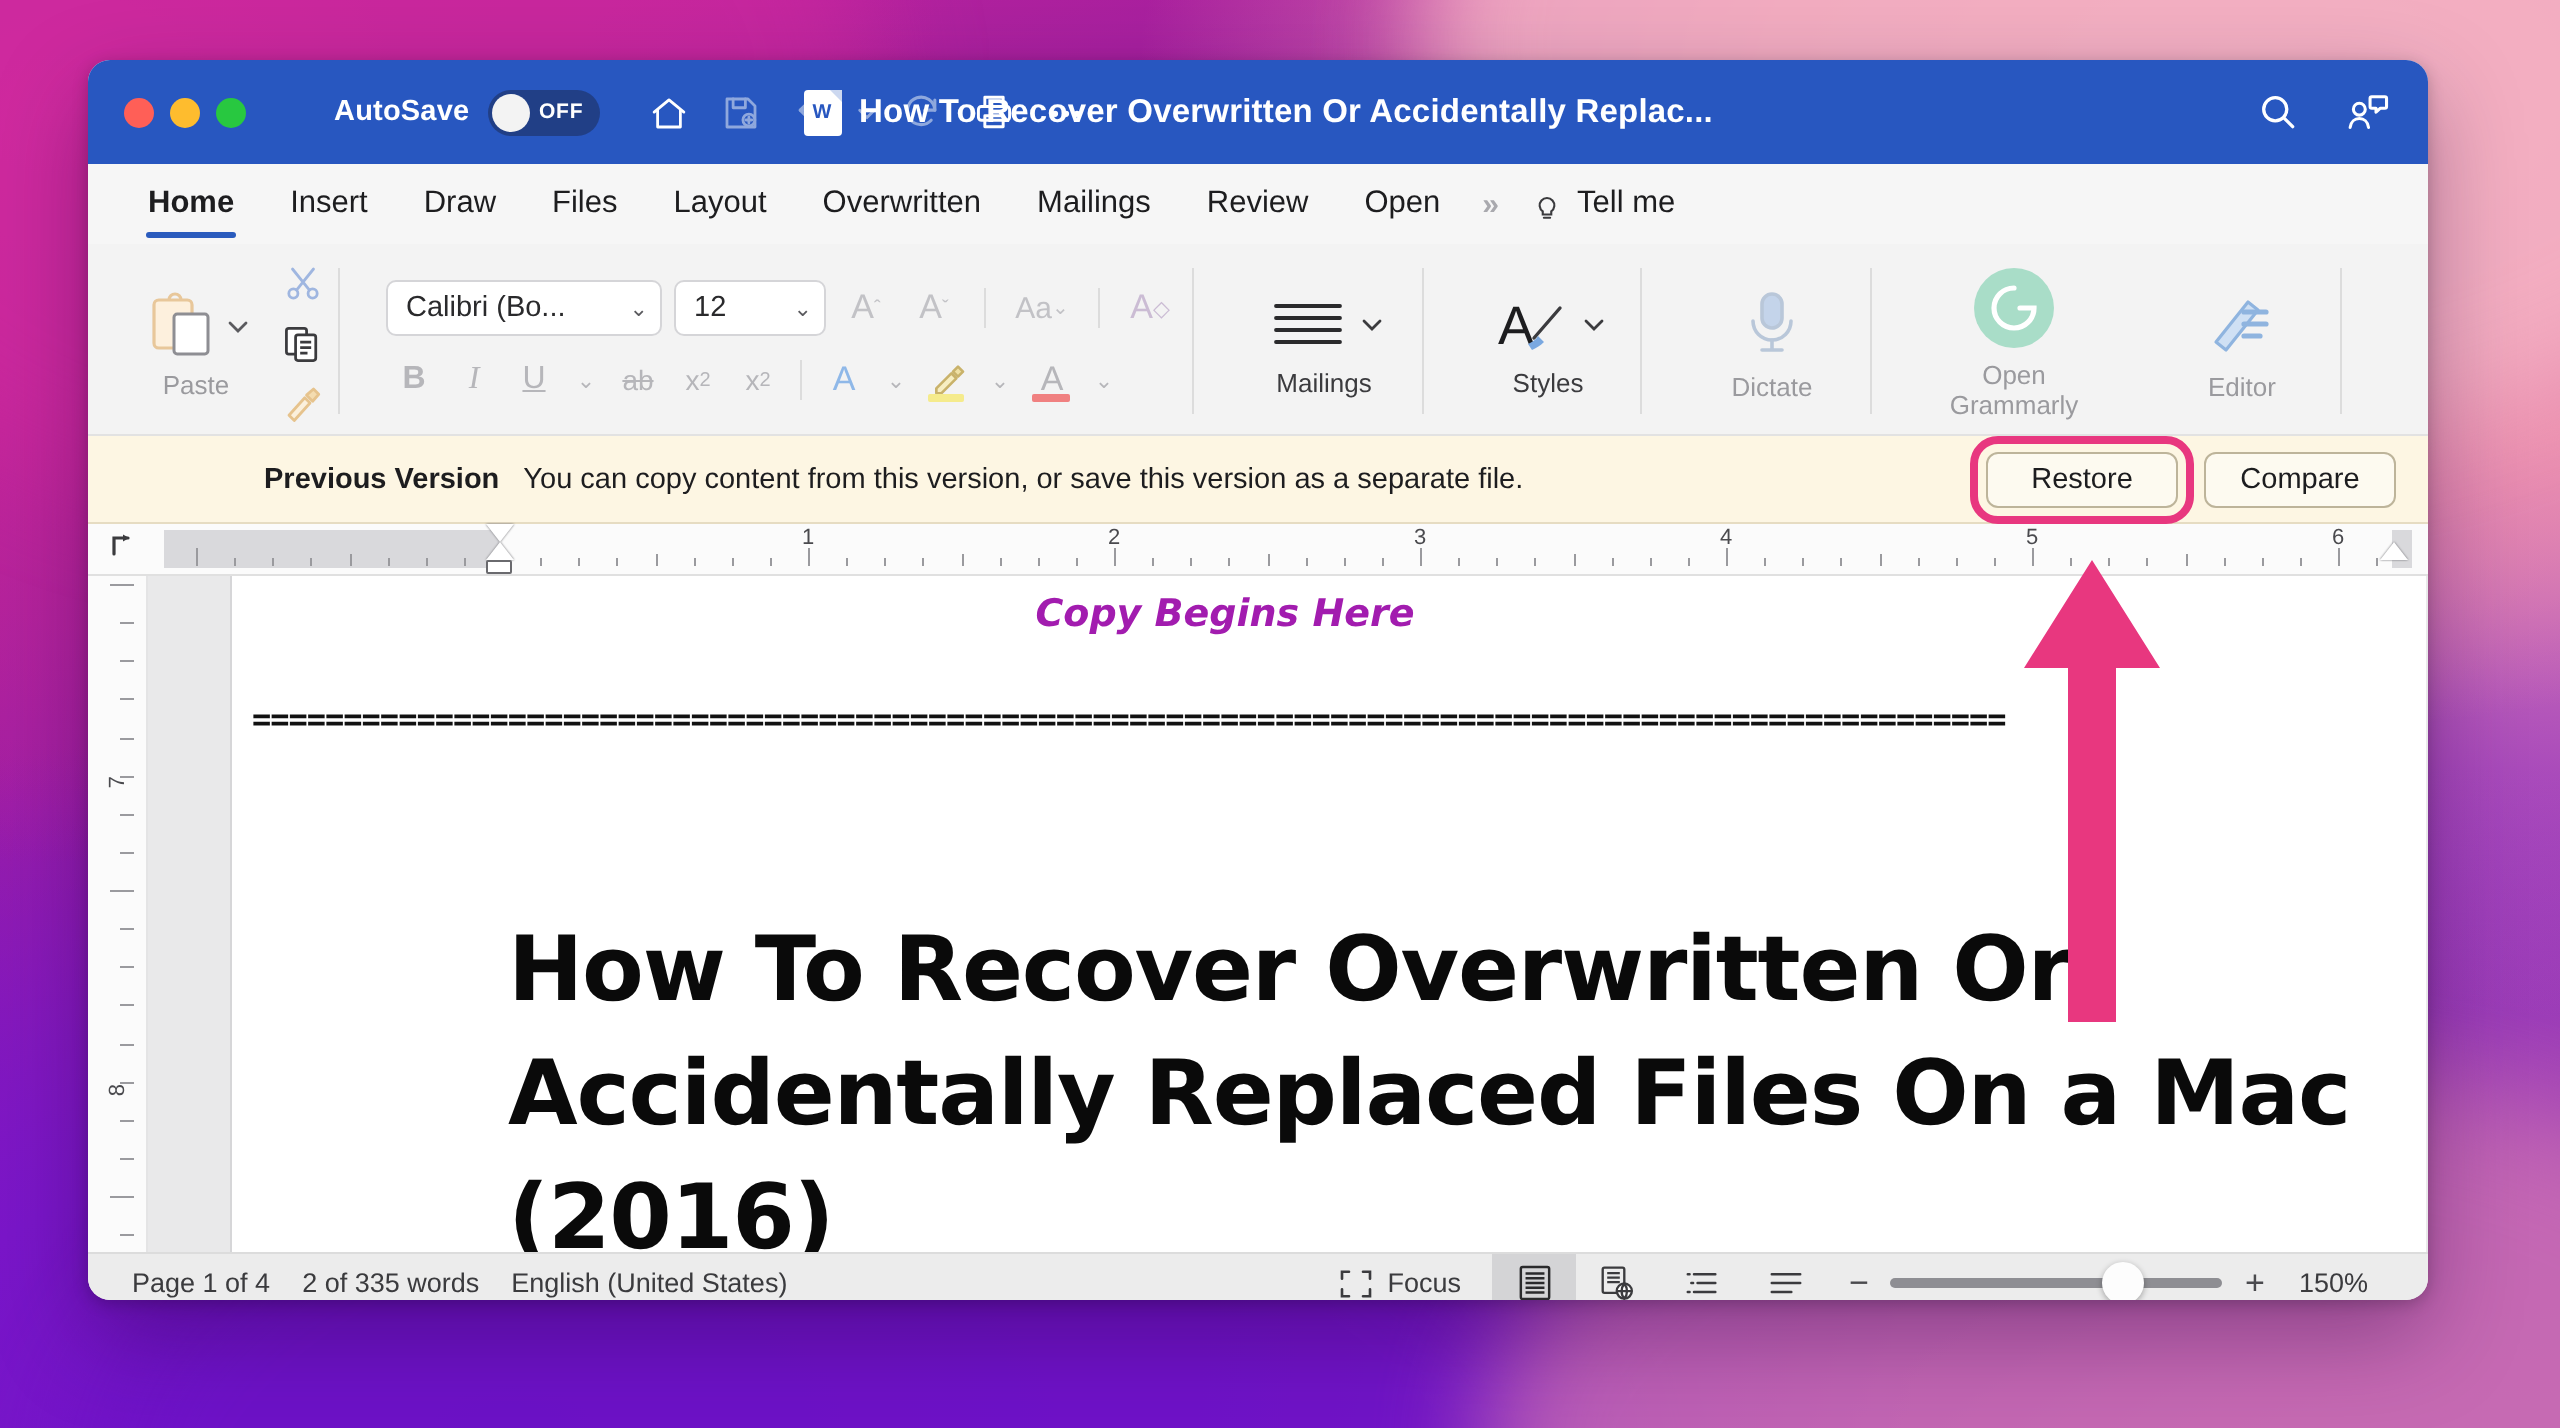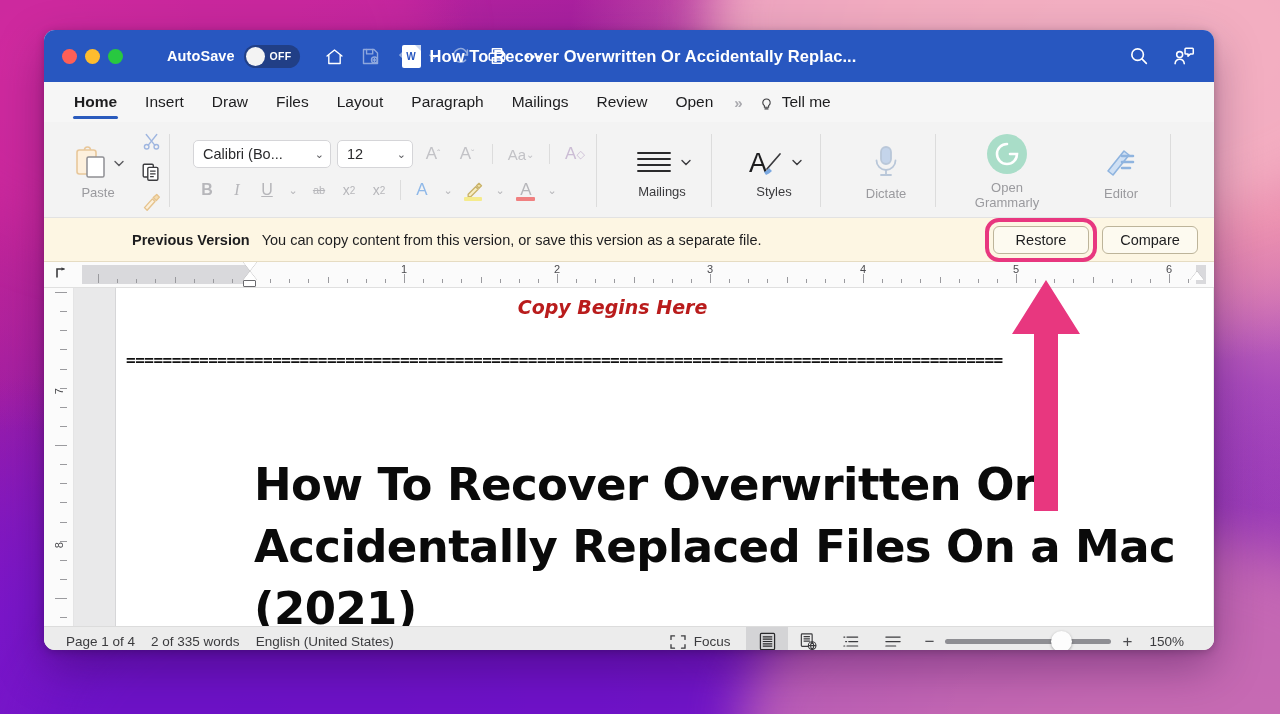--- a/index.html
+++ b/index.html
@@ -263,21 +263,21 @@
   #page {
     flex: 1; background: #ffffff; margin-left: 42px; margin-right: 1px;
     position: relative; overflow: hidden;
     box-shadow: -1px 0 0 #d6d6d8;
   }
   .doc-line-italic {
     position: absolute; top: 8px; left: 0; right: 104px;
     text-align: center;
     font-family: "DejaVu Sans", sans-serif;
     font-style: italic; font-weight: 600;
-    font-size: 19px; color: #b91c1c;
+    font-size: 19px; color: #a21caf;
   }
   .doc-equals {
     position: absolute; top: 62px; left: 10px; right: 4px;
     font-family: "DejaVu Sans Mono", monospace;
     font-size: 16px; color: #111; letter-spacing: -0.5px;
     white-space: nowrap; overflow: hidden; font-weight: 700;
   }
   .doc-heading {
     position: absolute; top: 166px; left: 138px; right: 30px;
     font-family: "DejaVu Sans", sans-serif;
@@ -427,21 +427,21 @@
     <div class="rtab">
         <span>Draw</span>
       </div>
     <div class="rtab">
         <span>Files</span>
       </div>
     <div class="rtab">
         <span>Layout</span>
       </div>
     <div class="rtab">
-        <span>Paragraph</span>
+        <span>Overwritten</span>
       </div>
     <div class="rtab">
         <span>Mailings</span>
       </div>
     <div class="rtab">
         <span>Review</span>
       </div>
     <div class="rtab">
         <span>Open</span>
       </div>
@@ -512,21 +512,21 @@
           <div class="vsep-sm"></div>
           <div class="fbtn" style="color:#c2c2c6;font-size:15px;width:34px;">Aa <span style="font-size:10px;">⌄</span></div>
           <div class="vsep-sm"></div>
           <div class="fbtn" style="color:#cbbcd4;font-size:17px;">A<span style="font-size:11px;">◇</span></div>
         </div>
         <div class="font-row2">
           <div class="fbtn" style="font-weight:700;">B</div>
           <div class="fbtn" style="font-style:italic;font-family:'Liberation Serif',serif;">I</div>
           <div class="fbtn" style="text-decoration:underline;">U</div>
           <div class="fbtn small" style="color:#b6b6ba;">⌄</div>
-          <div class="fbtn" style="text-decoration:line-through;font-size:11px;">ab</div>
+          <div class="fbtn" style="text-decoration:line-through;font-size:14px;">ab</div>
           <div class="fbtn" style="font-size:14px;">x<span style="font-size:10px;vertical-align:sub;">2</span></div>
           <div class="fbtn" style="font-size:14px;">x<span style="font-size:10px;vertical-align:super;">2</span></div>
           <div class="vsep-sm"></div>
           <div class="fbtn" style="color:#8fb8e8;font-size:17px;">A</div>
           <div class="fbtn small" style="color:#b6b6ba;">⌄</div>
           <div class="fbtn" style="position:relative;">
             <svg width="20" height="20" viewBox="0 0 24 24" fill="none" stroke="#c9b26a" stroke-width="1.6" stroke-linejoin="round">
                 <path d="M5 17 14 8l3 3-9 9H5z" fill="#f7eec2"></path>
                 <path d="M15 7 18 4l3 3-3 3z" fill="#efe0a4"></path>
               </svg>
@@ -730,21 +730,21 @@
           <div class="vtick" style="top: 310px; width: 12px;"></div>
           <div class="vtick" style="top: 329px; width: 7px;"></div>
         </div>
       <div class="vnum" style="top:94px;">7</div>
       <div class="vnum" style="top:248px;">8</div>
     </div>
 
     <div id="page">
       <div class="doc-line-italic">Copy Begins Here</div>
       <div class="doc-equals">================================================================================================</div>
-      <div class="doc-heading">How To Recover Overwritten Or Accidentally Replaced Files On a Mac (2021)</div>
+      <div class="doc-heading">How To Recover Overwritten Or Accidentally Replaced Files On a Mac (2016)</div>
     </div>
   </div>
 
   <div id="statusbar">
     <span class="sb-item">Page 1 of 4</span>
     <span class="sb-item">2 of 335 words</span>
     <span class="sb-item">English (United States)</span>
 
     <div class="sb-right">
       <div class="sb-focus">

